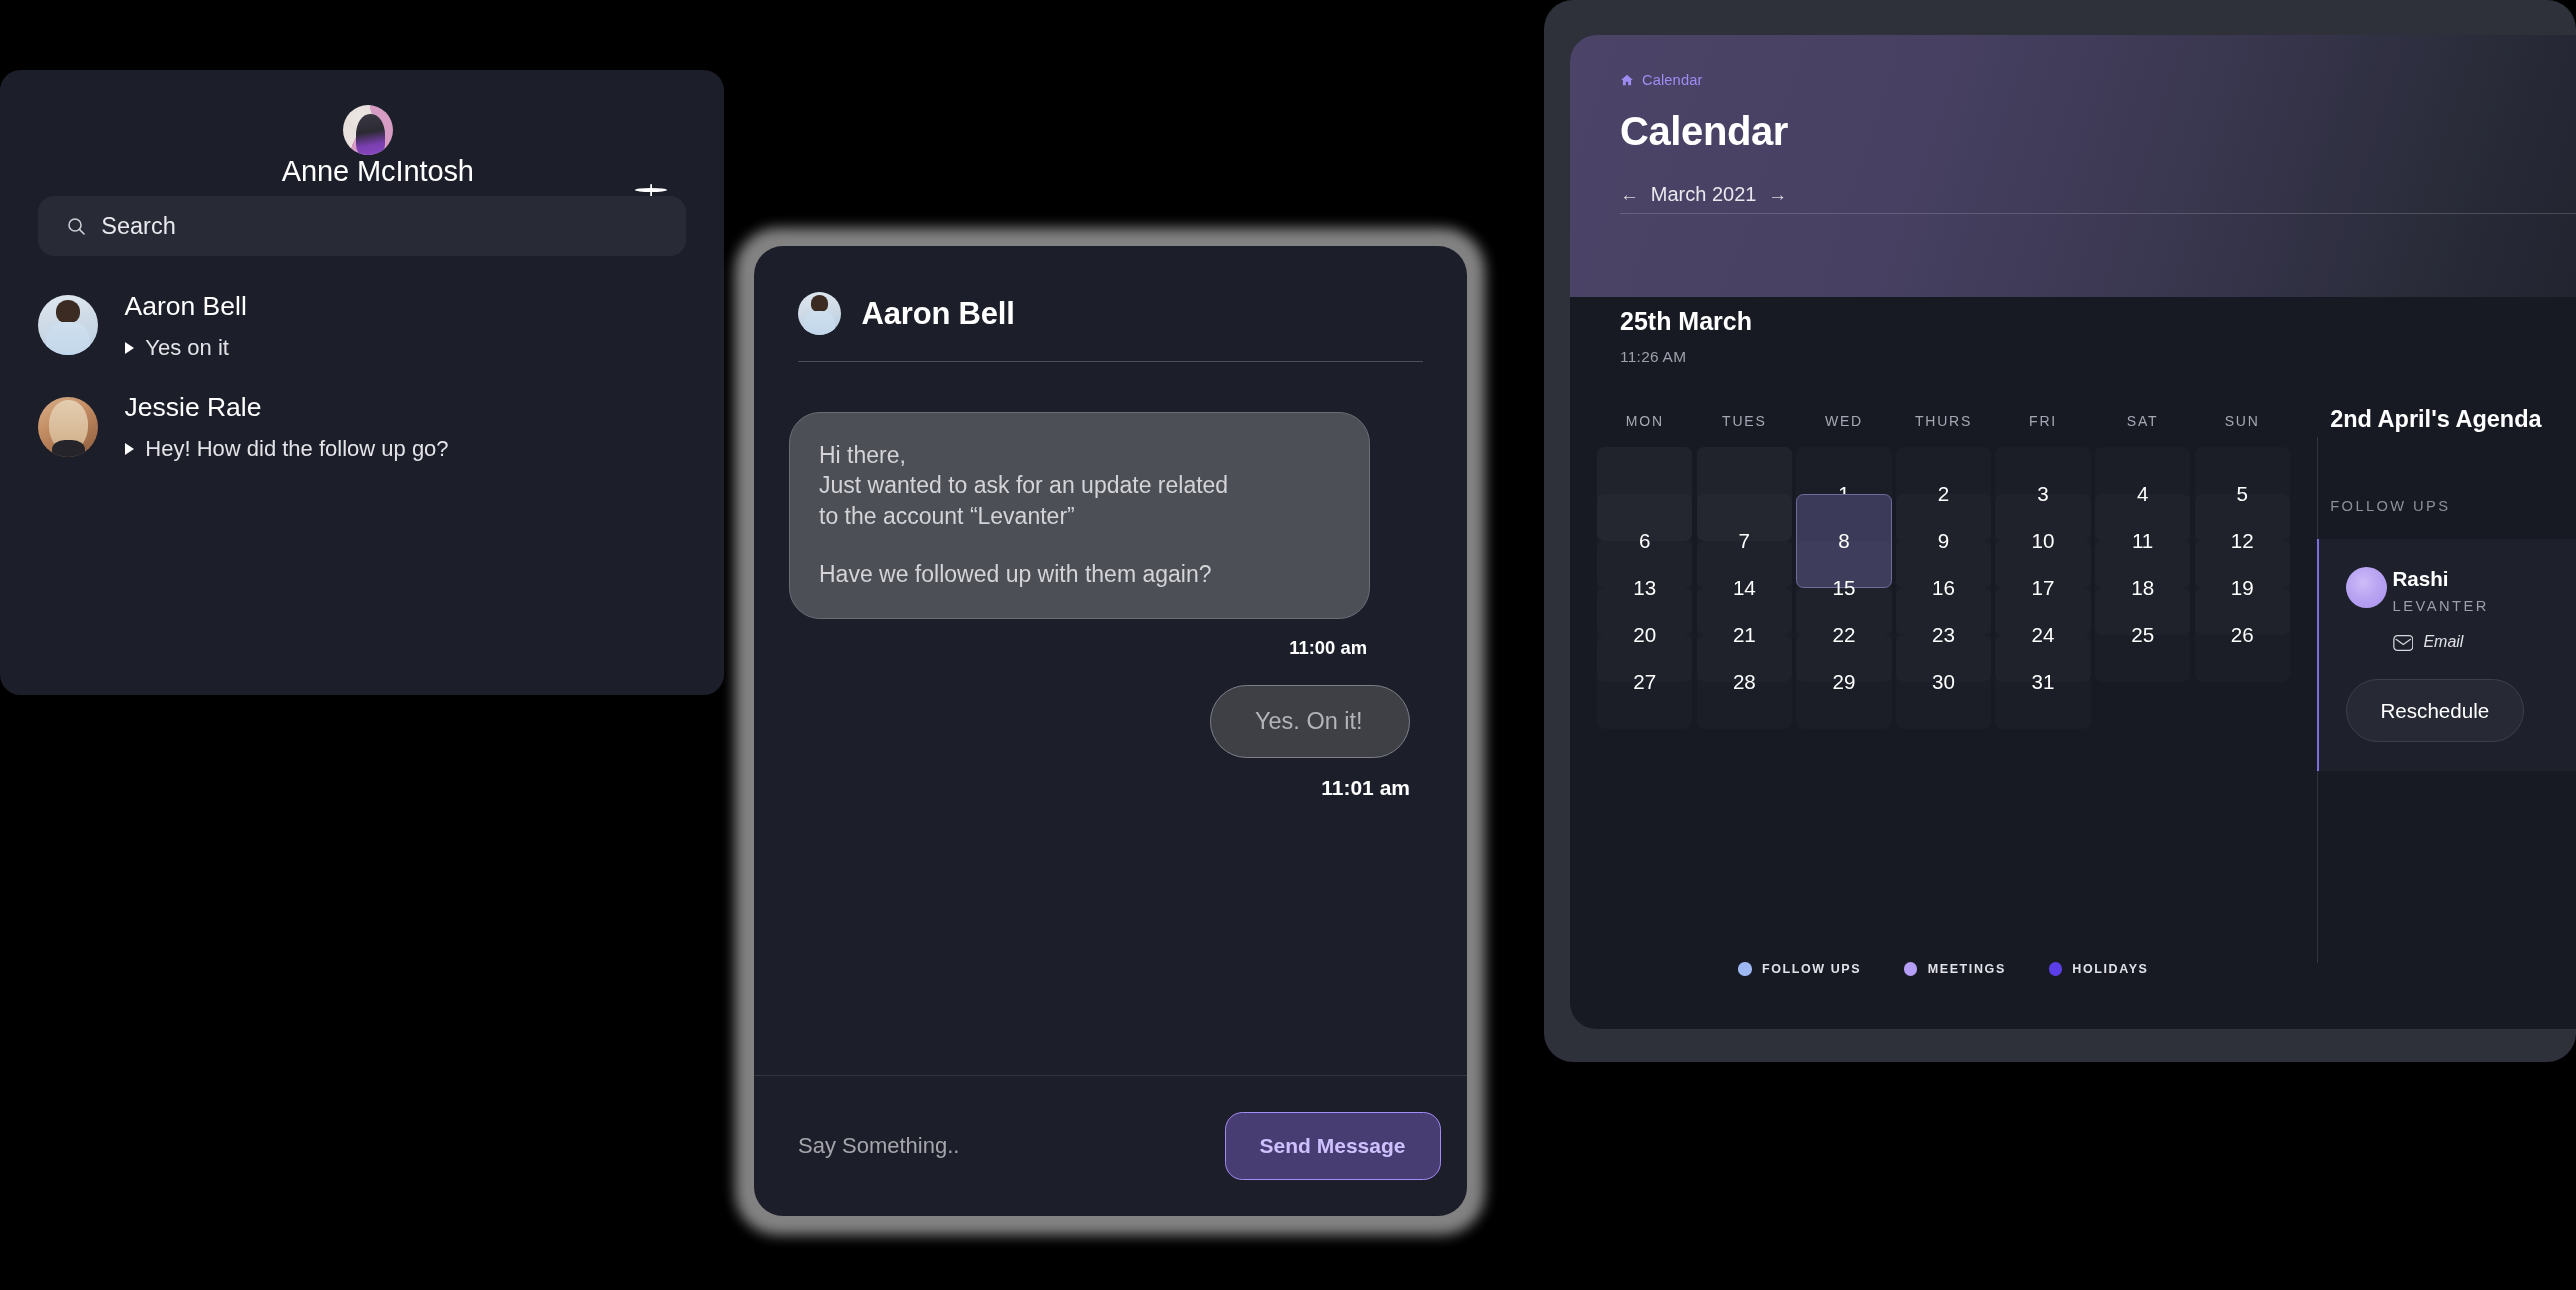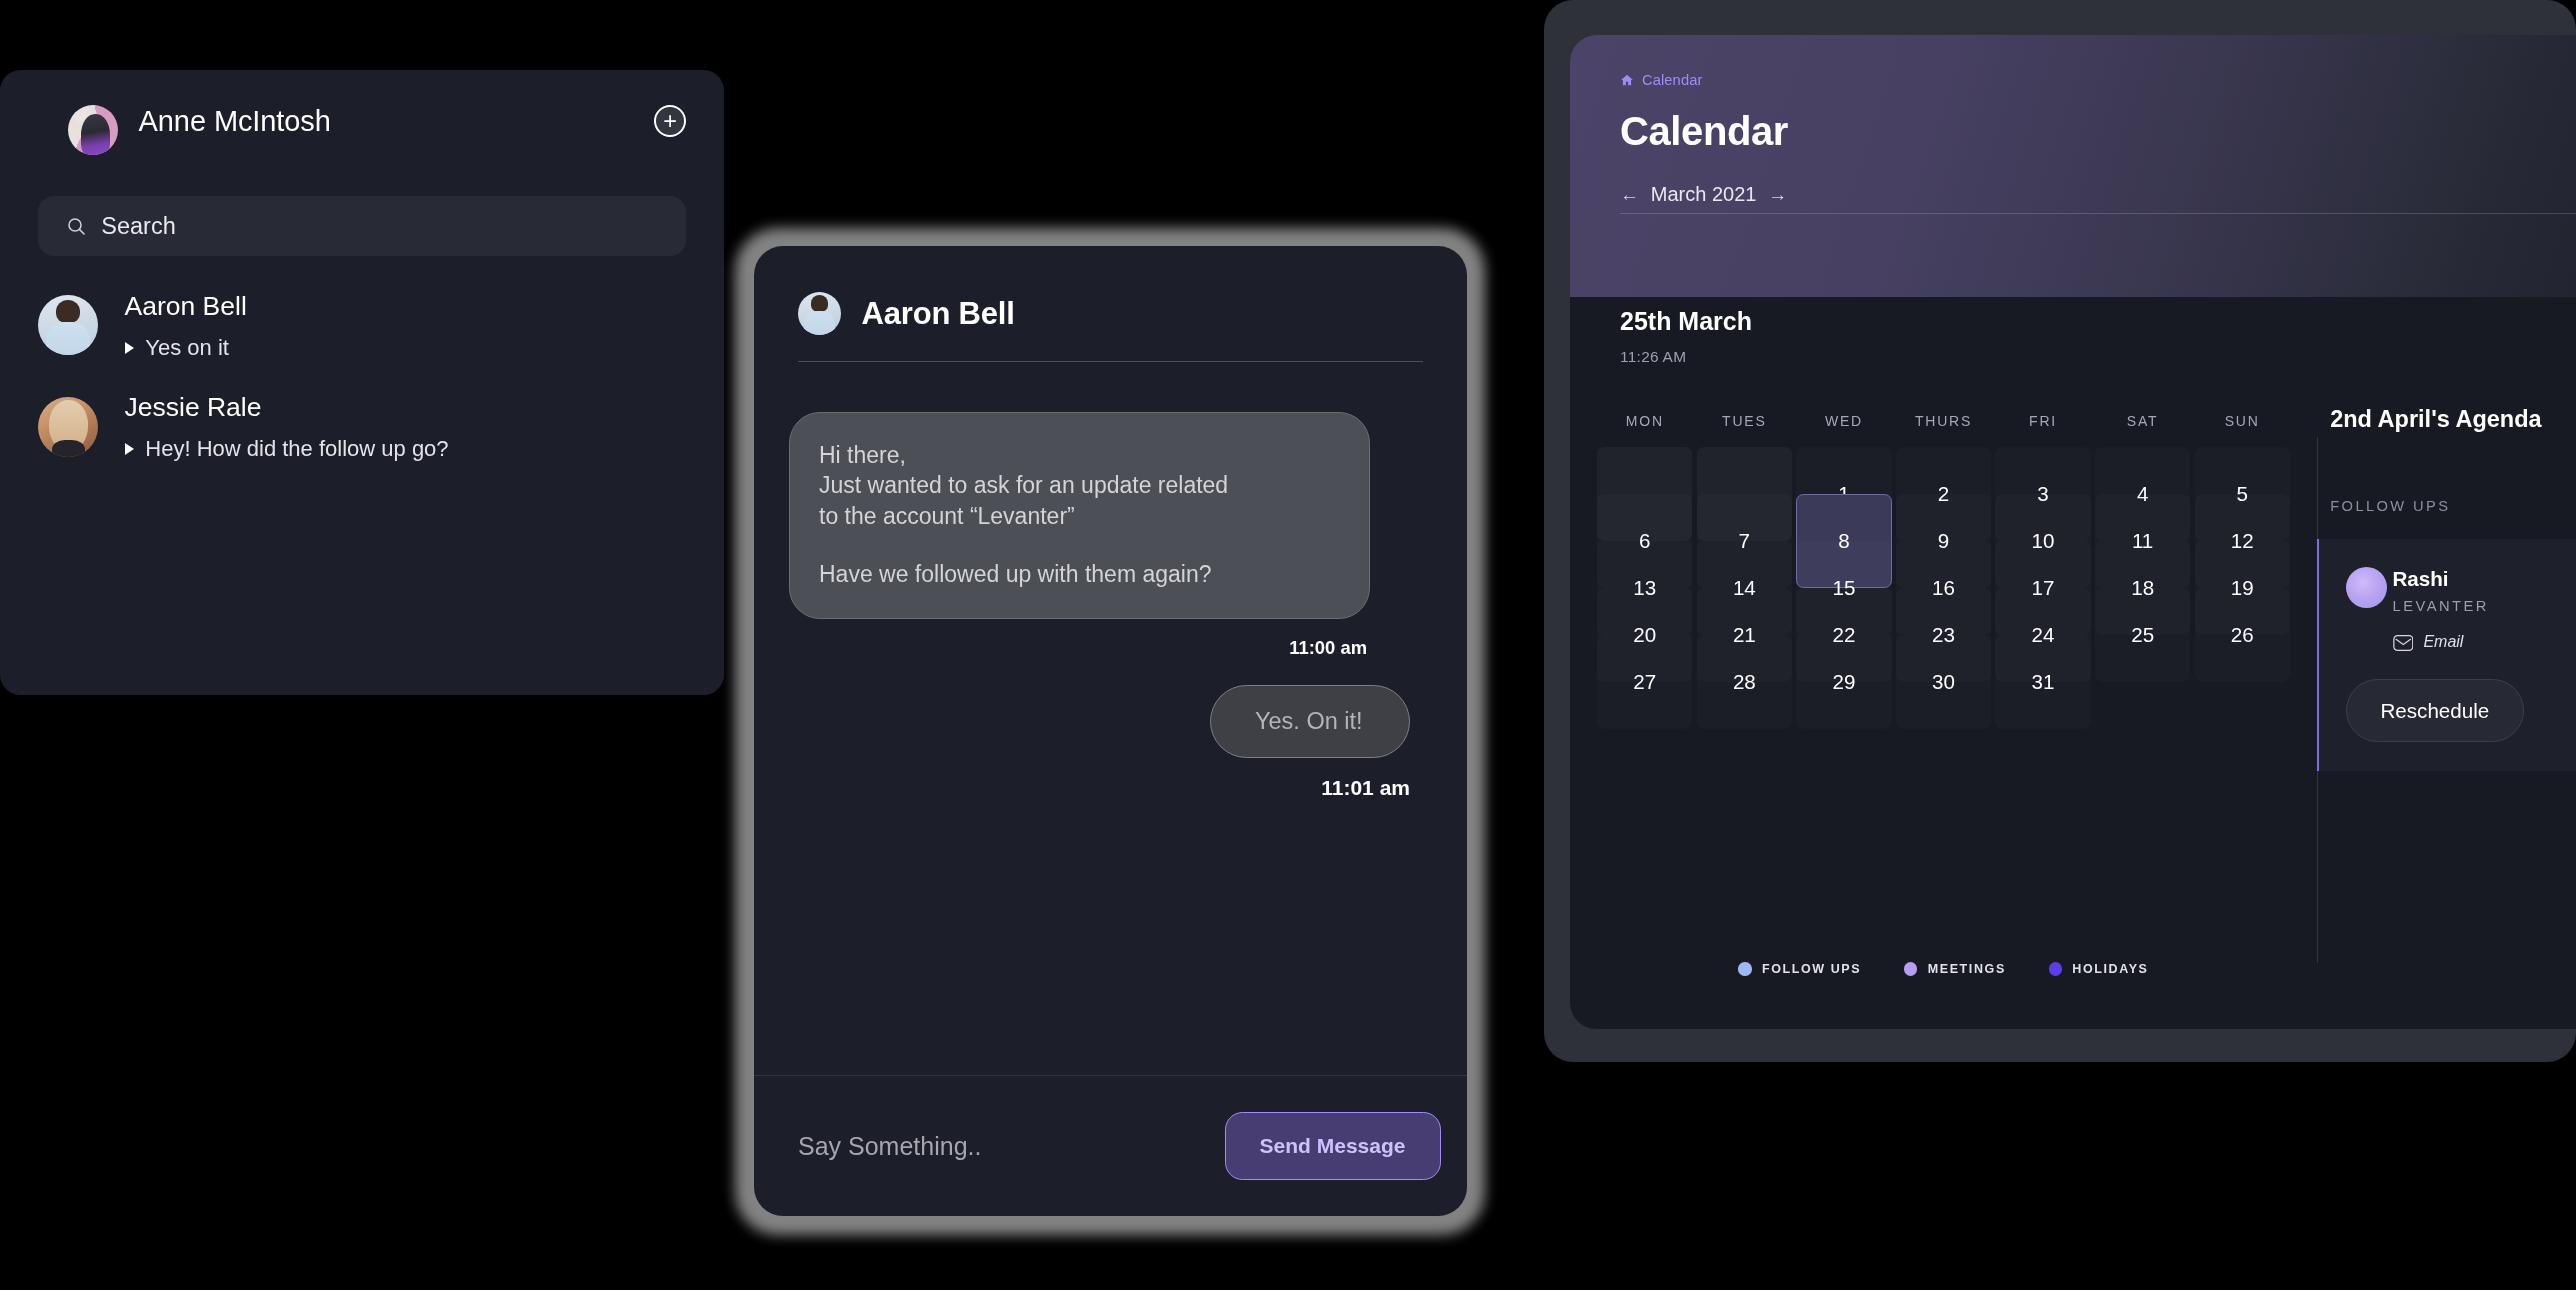--- a/index.html
+++ b/index.html
@@ -13,23 +13,24 @@
 
   
   #contacts-panel {
     position: absolute; left: 0px; top: 70px;
     width: 724px; height: 625px;
     background: #1c1f2a;
     border-radius: 20.6px;
     overflow: hidden;
   }
   #contacts-header {
-    display: flex; align-items: flex-start;
-    padding: 35px 38px 0 68px;
+    display: flex; align-items: center;
+    padding: 35px 57px 0 68px;
     height: 110px;
+    flex-direction: column;
   }
   .avatar-img {
     width: 50px; height: 50px; border-radius: 50%;
     flex: 0 0 auto; overflow: hidden; position: relative;
   }
   .av-anne { background:
      radial-gradient(circle at 30% 22%, #ece7e4 0%, #e6dedb 26%, rgba(0,0,0,0) 27%),
      linear-gradient(115deg, #e8e1de 0%, #e8e1de 38%, #d79cc4 38%, #d79cc4 100%);
   }
   .av-anne::after {
@@ -136,21 +137,21 @@
     color: #b3b3b9; font-size: 23.5px; font-weight: 300; min-width: 200px;
   }
   .ts-out { padding-left: 94px; margin-top: 17.6px; font-size:21px; color:#ffffff; font-weight:700;}
   #chat-footer-divider {
     position:absolute; left:0; right:0; bottom: 140px; height:1.5px; background:#32353e;
   }
   #chat-compose {
     position: absolute; left: 0; right: 0; bottom: 0; height: 140px;
     display: flex; align-items: center; padding: 0 26.5px 0 44px;
   }
-  #compose-placeholder { font-size: 25px; color:#a5a5ab; font-weight: 300; }
+  #compose-placeholder { font-size: 22px; color:#a5a5ab; font-weight: 300; }
   #send-message-button {
     margin-left: auto; background: #473d72; border: 1.5px solid #a58bf5;
     border-radius: 17.6px; padding: 20.6px 34px;
     color: #cfc0ff; font-size: 21px; font-weight: 700; cursor: pointer;
   }
 
   
   #calendar-outer {
     position: absolute; left: 1544px; top: 0px;
     width: 1032px; height: 1062px;

